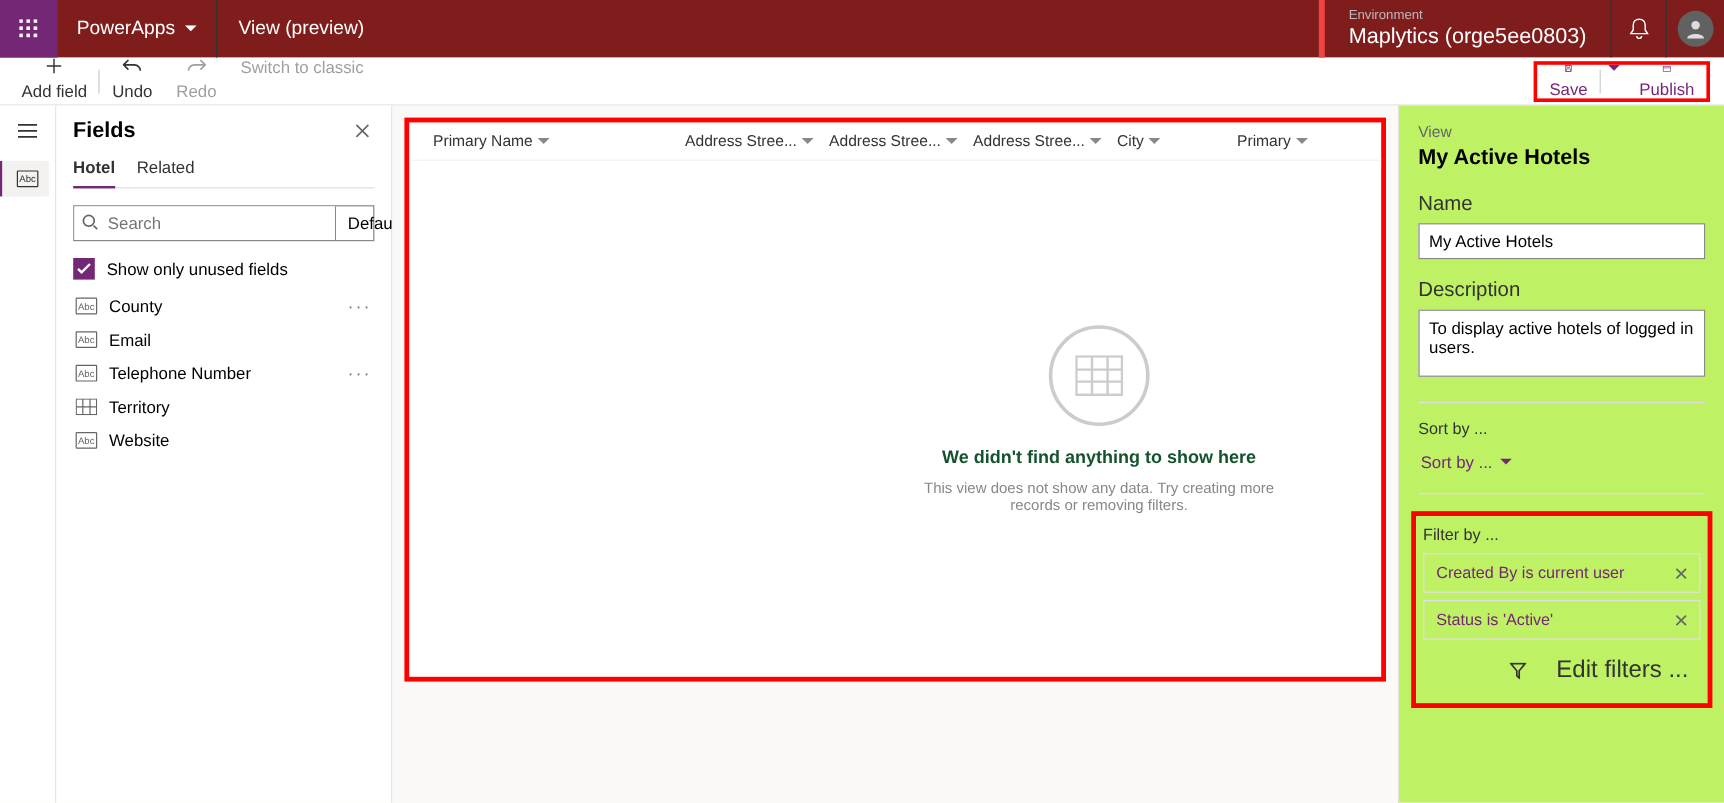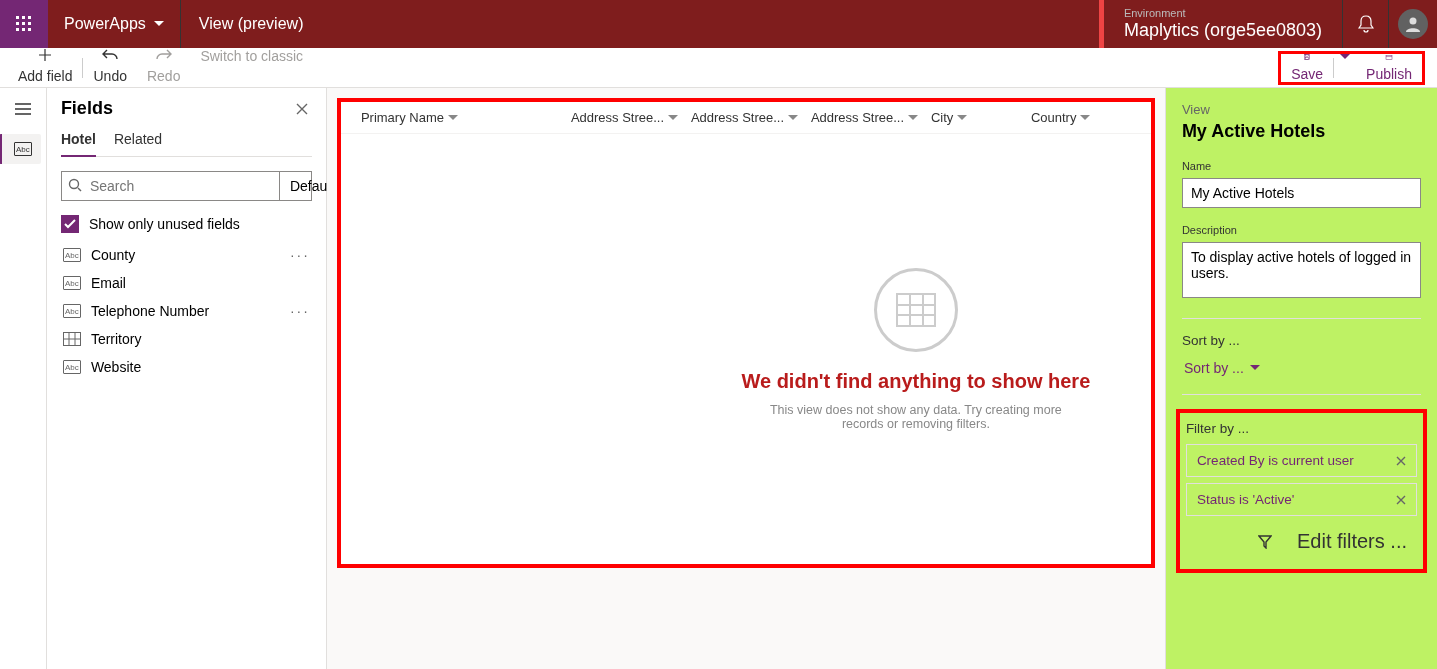--- a/index.html
+++ b/index.html
@@ -53,28 +53,28 @@
 .field-more { color:#666; font-size:14px; letter-spacing:2px; }
 
 
 .canvas { flex:1; padding: 10px; background:#faf9f8; }
 .grid-box { border: 4px solid #f00; background:#fff; height: 470px; display:flex; flex-direction:column; }
 .grid-head { display:flex; padding: 8px 20px; border-bottom: 1px solid #f3f2f1; font-size:13px; color:#333; }
 .gh { display:flex; align-items:center; gap:4px; cursor:pointer; }
 .gh .caret { color:#666; }
 .grid-empty { flex:1; display:flex; flex-direction:column; align-items:center; justify-content:center; color:#666; padding-left:340px;}
 .empty-circle { width:84px; height:84px; border:3px solid #ccc; border-radius:50%; display:flex; align-items:center; justify-content:center; margin-bottom:18px;}
-.empty-title { font-size:20px; font-weight:600; color:#b91c1c; margin-bottom:10px;}
+.empty-title { font-size:15px; font-weight:600; color:#14532d; margin-bottom:10px;}
 .empty-sub { font-size:12.5px; text-align:center; color:#888; max-width:300px;}
 
 
 .props { width: 278px; background:#bef264; border-left:1px solid #e1dfdd; padding: 14px 16px; overflow:hidden; }
 .props .view-lbl { font-size:13px; color:#666; }
 .props h2 { font-size:18px; font-weight:600; margin-top:4px; margin-bottom:18px; }
-.props label { font-size:11px; color:#333; display:block; margin-bottom:6px; }
+.props label { font-size:17px; color:#333; display:block; margin-bottom:6px; }
 .props input[type=text], .props textarea { width:100%; border:1px solid #8a8886; padding:6px 8px; font-size:14px; font-family:inherit; resize:none; }
 .props textarea { height:56px; }
 .sec { margin-bottom:16px; }
 .props .sect-title { font-size:13.5px; margin-bottom:8px; color:#333; }
 .sortby-link { color:#742774; font-size:14px; display:flex; align-items:center; gap:6px; cursor:pointer; padding:4px 2px;}
 .hr { border:none; border-top:1px solid #e1dfdd; margin:14px 0; }
 
 .filter-box { border:4px solid #f00; padding:8px 0px; margin-left:-6px; margin-right:-6px; }
 .filter-box .inner { padding: 0 6px; }
 .filter-row { border:1px solid #e1dfdd; padding:8px 10px; margin-bottom:6px; display:flex; align-items:center; justify-content:space-between; font-size:13.5px; color:#742774; cursor:pointer;}
@@ -303,21 +303,21 @@
               <path d="M0 0 L5 5 L10 0 Z"></path>
             </svg>
           </div>
           <div class="gh" style="width: 100px;">
             <span>City</span>
             <svg class="caret" width="10" height="6" viewBox="0 0 10 6" fill="#888">
               <path d="M0 0 L5 5 L10 0 Z"></path>
             </svg>
           </div>
           <div class="gh" style="width: 100px;">
-            <span>Country</span>
+            <span>Primary</span>
             <svg class="caret" width="10" height="6" viewBox="0 0 10 6" fill="#888">
               <path d="M0 0 L5 5 L10 0 Z"></path>
             </svg>
           </div>
         </div>
       <div class="grid-empty">
         <div class="empty-circle">
           <svg width="40" height="34" viewBox="0 0 40 34" fill="none" stroke="#ccc" stroke-width="2">
               <rect x="1" y="1" width="38" height="32"></rect>
               <path d="M1 12 H39 M1 22 H39 M14 1 V33 M27 1 V33"></path>

